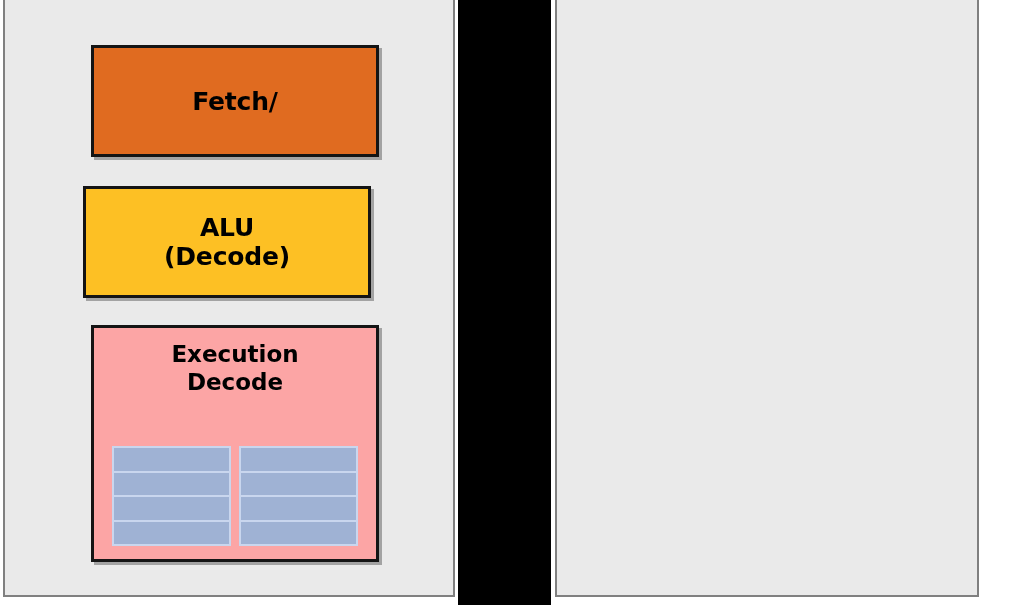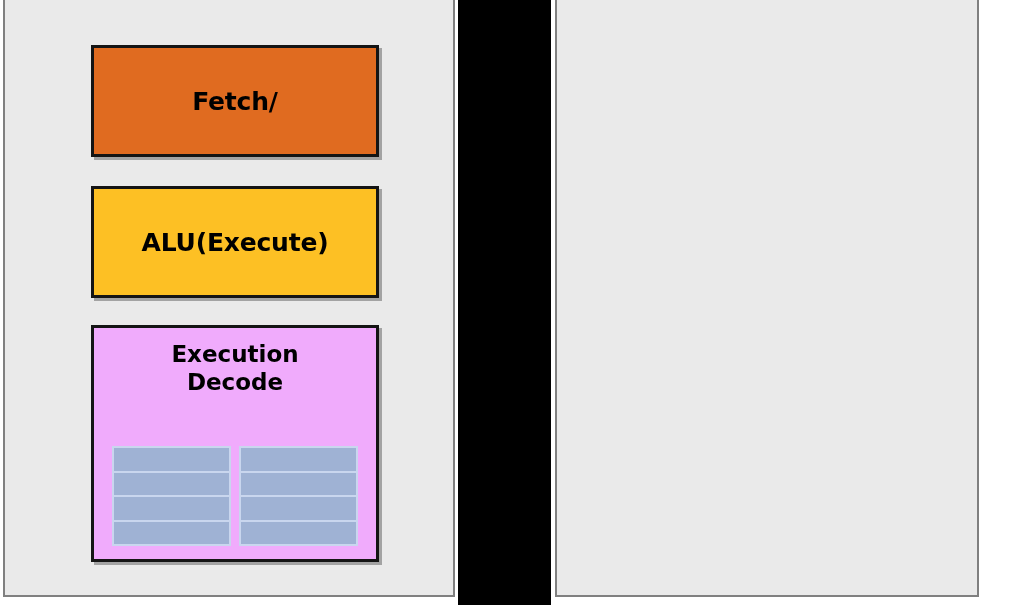--- a/index.html
+++ b/index.html
@@ -38,38 +38,38 @@
     background: #000000;
   }
 
   
   .unit {
     position: absolute;
     box-sizing: border-box;
     border: 3px solid #141414;
     box-shadow: 3px 3px 0 rgba(0,0,0,0.30);
     display: flex;
-    flex-direction: row;
+    flex-direction: column;
     align-items: center;
     justify-content: center;
     text-align: center;
     color: #000000;
     font-weight: bold;
     line-height: 1.16;
     letter-spacing: -0.2px;
   }
   .unit.fetch  { background: #E06B20; }
   .unit.alu    { background: #FDC024; }
   .unit .line  { display: block; white-space: nowrap; }
 
   
   .exec-ctx {
     position: absolute;
     box-sizing: border-box;
-    background: #f0abfc;
+    background: #fca5a5;
     border: 3px solid #141414;
     box-shadow: 3px 3px 0 rgba(0,0,0,0.30);
     display: flex;
     flex-direction: column;
     align-items: center;
   }
   .exec-ctx .ctx-title {
     margin-top: 12px;
     text-align: center;
     color: #000000;
@@ -94,38 +94,38 @@
   .reg-cell {
     flex: 1 1 0;
     box-sizing: border-box;
     border-bottom: 2px solid #C9D6EE;
     background: #9FB2D4;
   }
   .reg-cell:last-child { border-bottom: none; }
 
   
   #unit-fetch-decode       { left: 86px;  top: 45px;  width: 288px; height: 112px; font-size: 25px; }
-  #unit-alu                { left: 86px;  top: 186px; width: 288px; height: 112px; font-size: 25px; }
+  #unit-alu                { left: 78px;  top: 186px; width: 288px; height: 112px; font-size: 25px; }
   #exec-ctx-single         { left: 86px;  top: 325px; width: 288px; height: 237px; }
   #exec-ctx-single .reg-grid { left: 18px; right: 18px; bottom: 13px; height: 100px; }
 </style>
 </head>
 <body>
 
 <div id="canvas">
 
   <div class="panel" id="panel-single">
 
     <div class="unit fetch" id="unit-fetch-decode">
       <span class="line">Fetch/</span>
     </div>
 
     <div class="unit alu" id="unit-alu">
       <span class="line">ALU</span>
-      <span class="line">(Execute)</span>
+      <span class="line">(Decode)</span>
     </div>
 
     <div class="exec-ctx" id="exec-ctx-single">
       <div class="ctx-title">
         <span class="line">Execution</span>
         <span class="line">Decode</span>
       </div>
       <div class="reg-grid">
         <div class="reg-col">
           <div class="reg-cell"></div>

